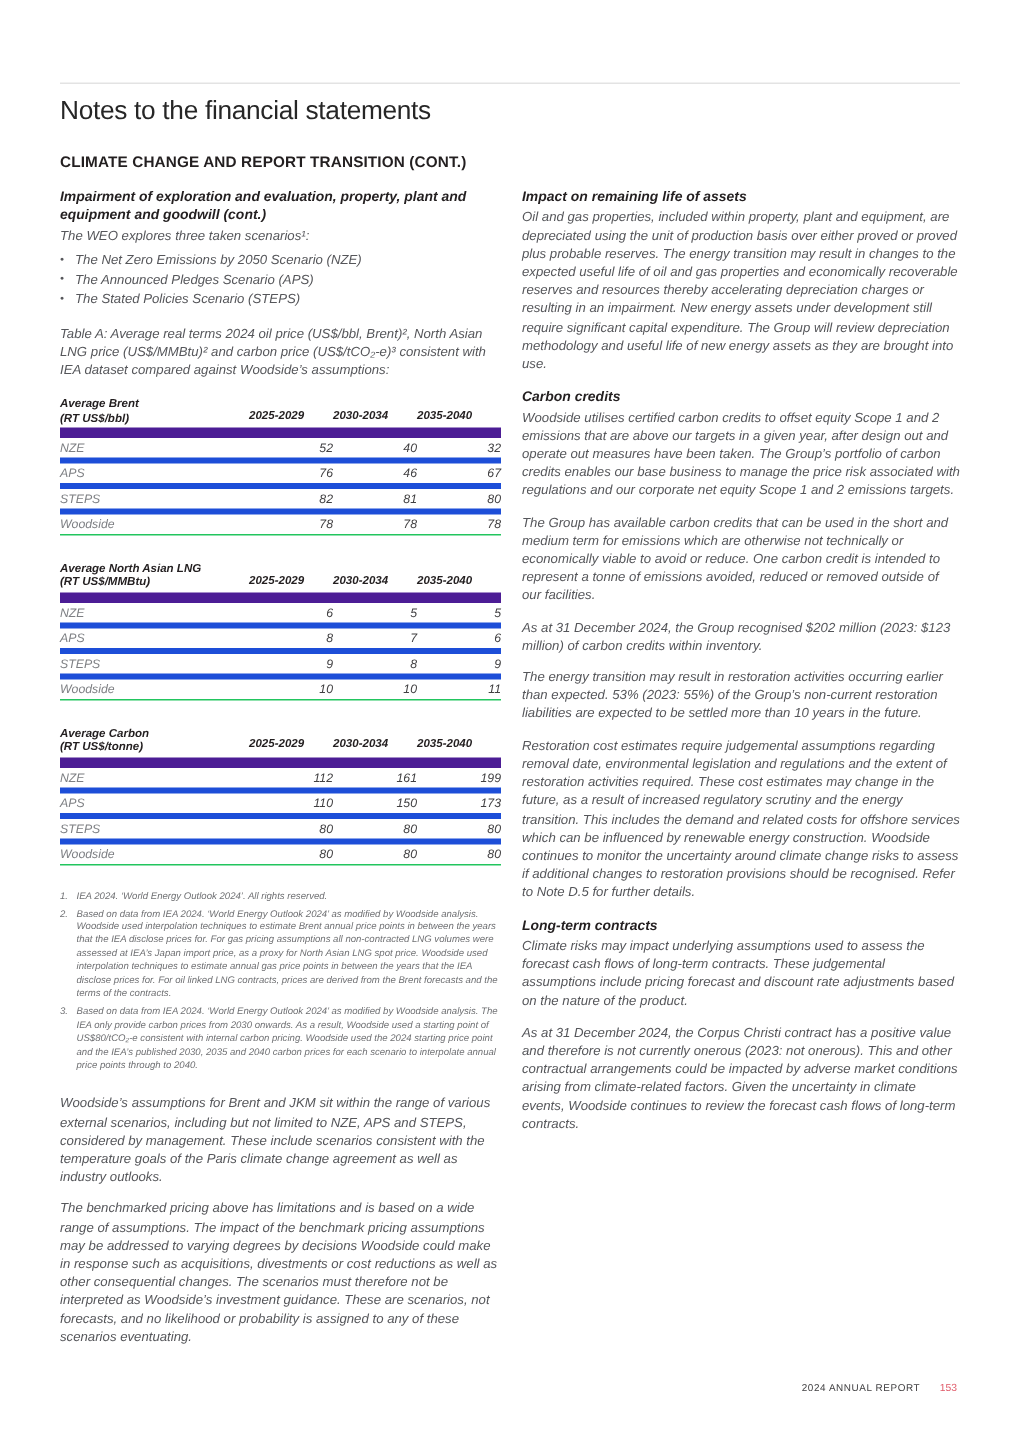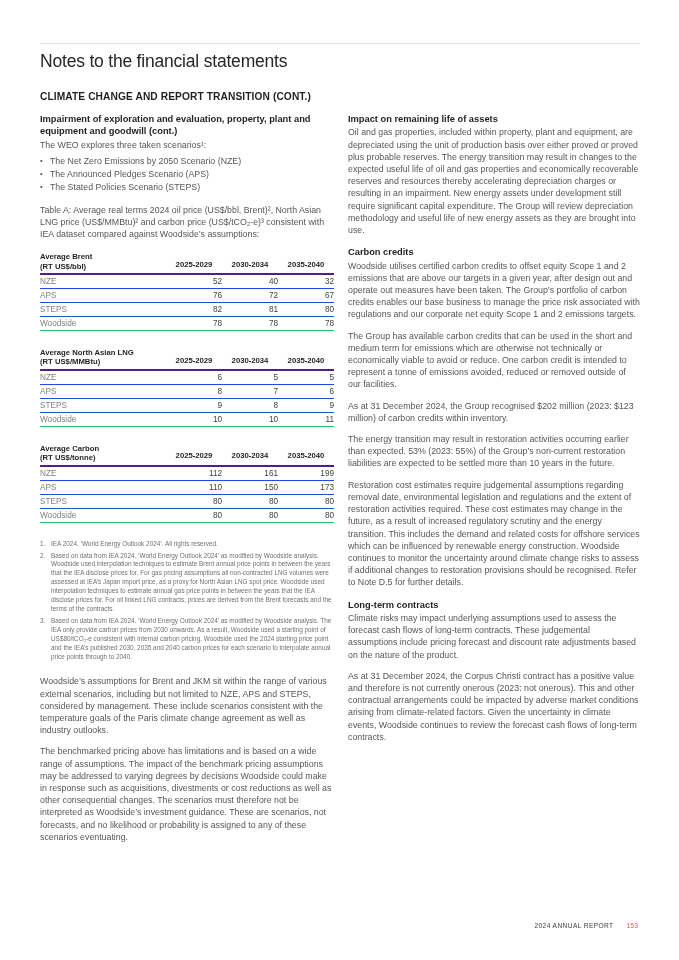--- a/index.html
+++ b/index.html
@@ -5,43 +5,43 @@
   * { margin:0; padding:0; box-sizing:border-box; }
   html,body { background:#ffffff; }
   body {
     width:679px; height:960px;
     font-family:"Liberation Sans", sans-serif;
     color:#55565a;
     position:relative;
     overflow:hidden;
   }
   .page { position:relative; width:679px; height:960px; background:#fff; overflow:hidden; }
-  .content { position:absolute; left:40px; top:43px; width:600px; }
+  .content { position:absolute; left:40px; top:55px; width:600px; }
   .toprule { border-top:1px solid #e3e3e3; width:600px; }
   .doc-title { font-size:17.5px; font-weight:400; color:#262626; letter-spacing:-0.2px; margin-top:7px; }
   .doc-subtitle { font-size:8.8px; color:#6d6e71; margin-top:3px; }
   .section-title { font-size:10.2px; font-weight:700; color:#231f20; margin-top:19px; letter-spacing:0.1px; }
   .columns { display:flex; gap:14px; margin-top:11px; }
-  .col { font-size:8.8px; line-height:12.2px; color:#55565a; }
+  .col { font-size:8.8px; line-height:12.2px; color:#55565a;font-style:italic; }
   .col-left { width:294px; }
   .col-right { width:292px; }
   .subhead { font-size:9.3px; line-height:12.4px; font-weight:700; color:#231f20; margin-bottom:1px; }
   .subhead.spaced { margin-top:10px; }
   .col p { margin-bottom:9px; }
   .intro-line { margin-bottom:4px; }
   .bullet-list { margin-bottom:10px; }
   .bullet-item { display:flex; margin:1px 0; }
   .bullet-marker { width:10px; flex-shrink:0; font-size:7.5px; line-height:12.2px; color:#55565a; }
   .bullet-text { flex:1; }
 
   .datatable { margin-top:12px; margin-bottom:17px; }
-  .dt-head { display:flex; align-items:flex-end; border-bottom:2px solid #4c1d95; padding-bottom:2px; }
+  .dt-head { display:flex; align-items:flex-end; border-bottom:7px solid #4c1d95; padding-bottom:2px; }
   .dt-title { flex:1; font-weight:700; font-size:7.7px; line-height:9.4px; color:#231f20; }
-  .dt-col { width:56px; text-align:center; font-weight:700; font-size:7.7px; color:#231f20; }
-  .dt-row { display:flex; align-items:center; border-bottom:1px solid #1d4ed8; padding:2px 0 1.5px 0; font-size:8.2px; line-height:9.5px; }
+  .dt-col { width:56px; text-align:left; font-weight:700; font-size:7.7px; color:#231f20; }
+  .dt-row { display:flex; align-items:center; border-bottom:4px solid #1d4ed8; padding:2px 0 1.5px 0; font-size:8.2px; line-height:9.5px; }
   .dt-row.last { border-bottom:1px solid #22c55e; }
   .dt-label { flex:1; color:#7d7f83; }
   .dt-val { width:56px; text-align:right; color:#414042; }
 
   .footnotes { margin-top:2px; margin-bottom:14px; }
   .footnote { display:flex; font-size:6.4px; line-height:8.9px; color:#6f7073; margin-bottom:3px; }
   .fn-num { width:11px; flex-shrink:0; }
   .fn-text { flex:1; }
 
   .footer { position:absolute; top:922px; right:41px; display:flex; align-items:baseline; gap:13px; }
@@ -92,21 +92,21 @@
           </div>
           <div class="dt-row">
             <div class="dt-label">NZE</div>
             <div class="dt-val">52</div>
             <div class="dt-val">40</div>
             <div class="dt-val">32</div>
           </div>
           <div class="dt-row">
             <div class="dt-label">APS</div>
             <div class="dt-val">76</div>
-            <div class="dt-val">72</div>
+            <div class="dt-val">46</div>
             <div class="dt-val">67</div>
           </div>
           <div class="dt-row">
             <div class="dt-label">STEPS</div>
             <div class="dt-val">82</div>
             <div class="dt-val">81</div>
             <div class="dt-val">80</div>
           </div>
           <div class="dt-row last">
             <div class="dt-label">Woodside</div>

